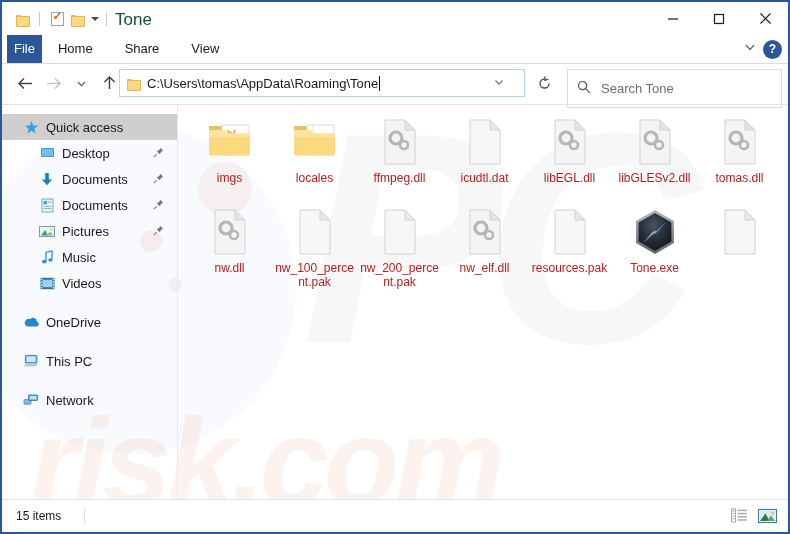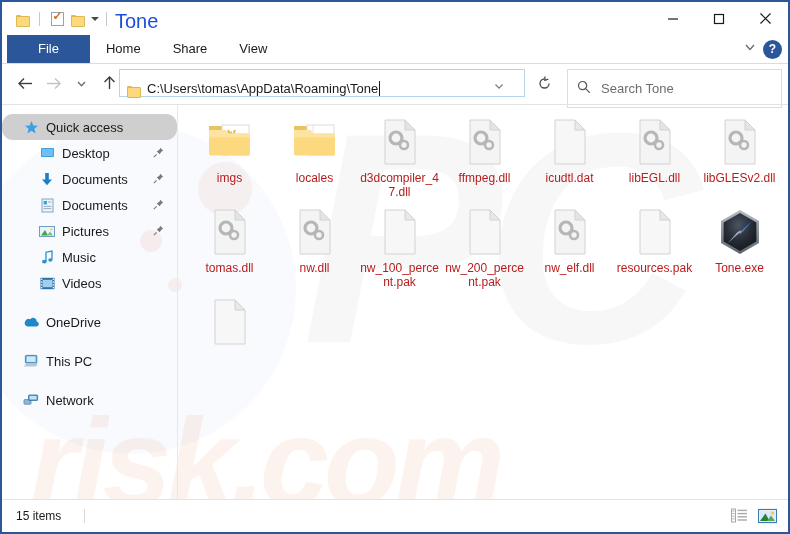--- a/index.html
+++ b/index.html
@@ -72,58 +72,58 @@
     content: "✓"; position: absolute; left: 1px; top: -4px;
     font-size: 12px; color: #d46a1e; font-weight: bold;
   }
   .qat-caret {
     width: 0; height: 0; border-left: 4px solid transparent;
     border-right: 4px solid transparent; border-top: 4px solid #4a4a4a;
     margin-left: 4px;
   }
   #window-title {
     position: absolute; left: 113px; top: 8px;
-    font-size: 20px; color: #1d4ed8;
+    font-size: 17px; color: #14532d;
   }
   #wincontrols { position: absolute; right: 0; top: 0; display: flex; height: 33px; }
   .wc { width: 46px; height: 33px; display: flex; align-items: center; justify-content: center; }
   .wc svg { display: block; }
 
   
   #ribbon {
     position: absolute; top: 33px; left: 0; right: 0; height: 28px;
     background: #ffffff; z-index: 5;
   }
   #tabs { position: absolute; left: 5px; top: 0; display: flex; height: 28px; }
   .tab {
     padding: 0 16px; height: 28px; line-height: 28px;
     font-size: 13px; color: #1a1a1a;
   }
-  .tab.file { background: #2b579a; color: #ffffff; padding: 0 31px; }
+  .tab.file { background: #2b579a; color: #ffffff; padding: 0 7px; }
   #ribbon-right { position: absolute; right: 6px; top: 0; height: 28px; display: flex; align-items: center; gap: 6px; }
   .help-btn {
     width: 19px; height: 19px; border-radius: 50%;
     background: #2b579a; color: #fff; font-size: 12px; font-weight: bold;
     display: flex; align-items: center; justify-content: center;
   }
   #ribbon-sep {
     position: absolute; top: 61px; left: 0; right: 0; height: 1px; background: #dcdcdc; z-index: 5;
   }
 
   
   #navrow {
     position: absolute; top: 62px; left: 0; right: 0; height: 38px;
     background: #ffffff; z-index: 5;
   }
   #navbtns { position: absolute; left: 10px; top: 0; height: 38px; display: flex; align-items: center; gap: 2px; }
   .navbtn { width: 26px; height: 30px; display: flex; align-items: center; justify-content: center; }
   #addressbar {
     position: absolute; left: 117px; top: 5px; width: 406px; height: 28px;
     border: 1px solid #b5d3ea; background: #ffffff;
-    display: flex; align-items: flex-end; padding: 0 12px 0 7px;
+    display: flex; align-items: center; padding: 0 12px 0 7px;
   }
   #addr-text { font-size: 13px; color: #1a1a1a; margin-left: 7px; flex: 1; white-space: nowrap; }
   .caret-line {
     display: inline-block; width: 1px; height: 15px; background: #1a1a1a;
     vertical-align: -3px; margin-left: 1px;
   }
   .addr-chevron { margin-left: auto; padding: 0 7px; }
   #refresh-btn {
     position: absolute; left: 528px; top: 5px; width: 28px; height: 28px;
     display: flex; align-items: center; justify-content: center;
@@ -146,21 +146,21 @@
     padding-top: 9px; z-index: 3;
   }
   .nav-item {
     height: 26px; display: flex; align-items: center;
     font-size: 13px; color: #1a1a1a; position: relative;
   }
   .nav-item.selected { background: #cfcfcf; }
   .nav-icon { width: 20px; height: 18px; display: flex; align-items: center; justify-content: center; flex-shrink: 0; }
   .nav-label { margin-left: 5px; }
   .pin { position: absolute; right: 13px; top: 6px; }
-  .lvl0 { padding-left: 19px; border-radius: 11px; }
+  .lvl0 { padding-left: 19px; }
   .lvl1 { padding-left: 35px; }
   .nav-gap { height: 13px; }
 
   
   #files {
     position: absolute; left: 177px; top: 0; right: 0; bottom: 0;
     overflow: hidden; z-index: 3;
     padding: 8px 0 0 8px;
   }
   #grid { display: flex; flex-wrap: wrap; align-content: flex-start; }
@@ -482,33 +482,20 @@
               <path d="M3 8 h13 l3 3.4 h12 v5 H3 Z" fill="#e8c263"></path>
               <rect x="16" y="7" width="27" height="30" fill="#ffffff" stroke="#dcdcdc" stroke-width="1"></rect>
               <line x1="22" y1="7" x2="22" y2="37" stroke="#e3e3e3" stroke-width="1"></line>
               <path d="M3 12 h16 l3.4 3.6 H42 a2 2 0 0 1 2 2 v18 a2 2 0 0 1 -2 2 H5 a2 2 0 0 1 -2 -2 Z" fill="#fcd97e"></path>
               <path d="M3 12 h16 l3.4 3.6 H42 a2 2 0 0 1 2 2 v2 H3 Z" fill="#fde3a0"></path>
             </svg>
           </div>
           <div class="file-label">locales</div>
         </div>
 
-        <div class="file-cell">
-          <div class="file-icon">
-            <svg width="40" height="48" viewBox="0 0 40 48">
-              <path d="M5 2 h20 l10 10 v34 H5 Z" fill="#f4f4f4" stroke="#d2d2d2" stroke-width="1"></path>
-              <path d="M25 2 v10 h10 Z" fill="#e4e4e4" stroke="#d2d2d2" stroke-width="1"></path>
-              <circle cx="16" cy="20" r="6" fill="none" stroke="#b6b6b6" stroke-width="3.2"></circle>
-              <circle cx="16" cy="20" r="2" fill="#f4f4f4"></circle>
-              <circle cx="24" cy="27" r="4" fill="none" stroke="#b6b6b6" stroke-width="2.6"></circle>
-              <circle cx="24" cy="27" r="1.3" fill="#f4f4f4"></circle>
-            </svg>
-          </div>
-          <div class="file-label">d3dcompiler_47.dll</div>
-        </div>
 
         <div class="file-cell">
           <div class="file-icon">
             <svg width="40" height="48" viewBox="0 0 40 48">
               <path d="M5 2 h20 l10 10 v34 H5 Z" fill="#f4f4f4" stroke="#d2d2d2" stroke-width="1"></path>
               <path d="M25 2 v10 h10 Z" fill="#e4e4e4" stroke="#d2d2d2" stroke-width="1"></path>
               <circle cx="16" cy="20" r="6" fill="none" stroke="#b6b6b6" stroke-width="3.2"></circle>
               <circle cx="16" cy="20" r="2" fill="#f4f4f4"></circle>
               <circle cx="24" cy="27" r="4" fill="none" stroke="#b6b6b6" stroke-width="2.6"></circle>
               <circle cx="24" cy="27" r="1.3" fill="#f4f4f4"></circle>

